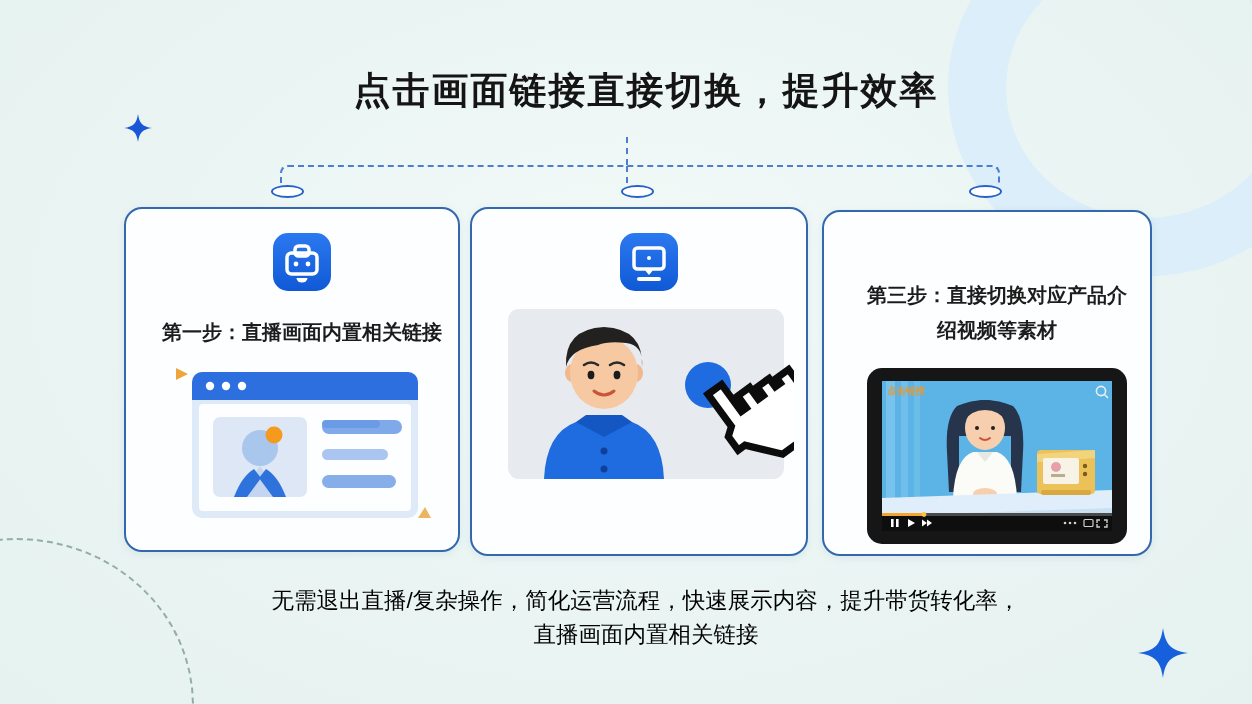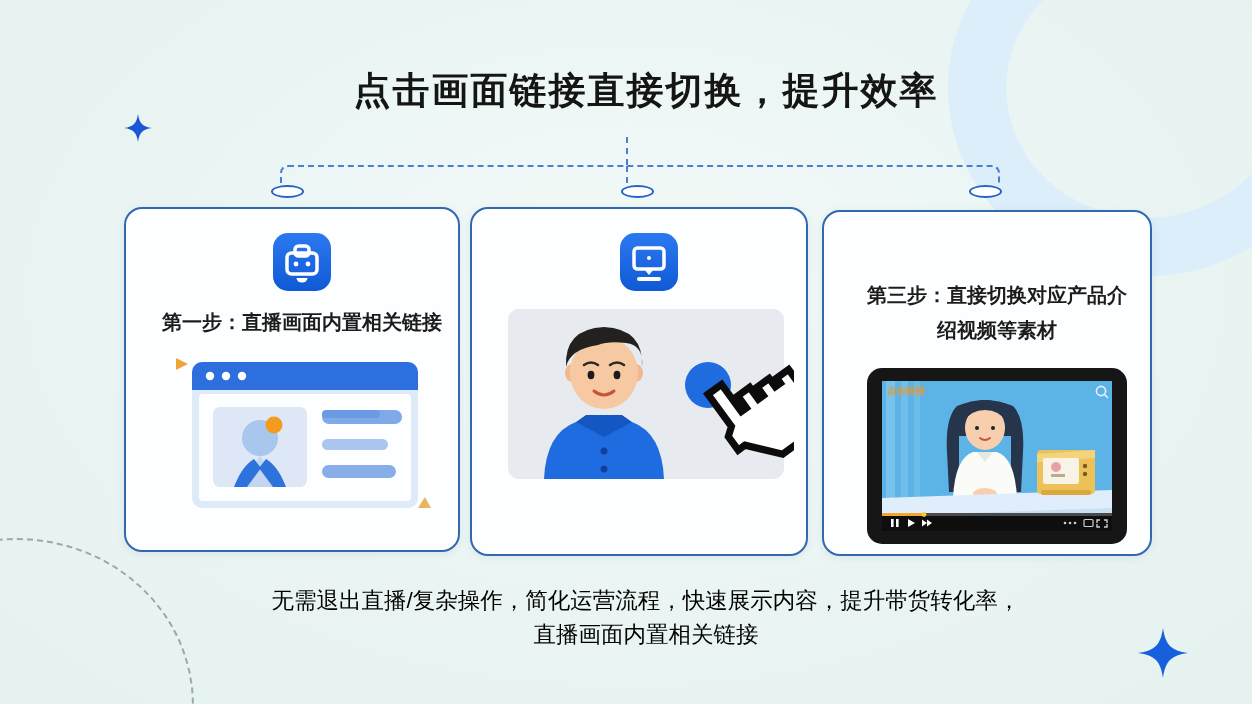--- a/index.html
+++ b/index.html
@@ -28,21 +28,21 @@
   
   .card{background:#fcfeff;border:2px solid #3368ad;border-radius:18px;
         box-shadow:0 2px 8px rgba(60,100,160,.10);
         display:flex;flex-direction:column;align-items:center;}
   .card1{left:124px;top:207px;width:312px;height:341px;}
   .card2{left:470px;top:207px;width:314px;height:345px;}
   .card3{left:822px;top:210px;width:306px;height:342px;}
   .step-icon{width:58px;height:58px;border-radius:15px;margin-top:24px;
              background:linear-gradient(180deg,#2b79f0,#1059d6);
              display:flex;align-items:center;justify-content:center;}
-  .step-label{margin-top:18px;font-size:20px;font-weight:700;color:#1c1c1c;
+  .step-label{margin-top:28px;font-size:20px;font-weight:700;color:#1c1c1c;
               text-align:center;white-space:nowrap;}
   .step-label.wrap{white-space:normal;width:272px;line-height:1.75;margin-top:66px;}
   .illus{margin-top:14px;}
   
   .footer{top:584px;left:0;width:100%;text-align:center;color:#000000;
           font-size:22.5px;font-weight:500;line-height:34px;}
 </style>
 </head>
 <body>
 

